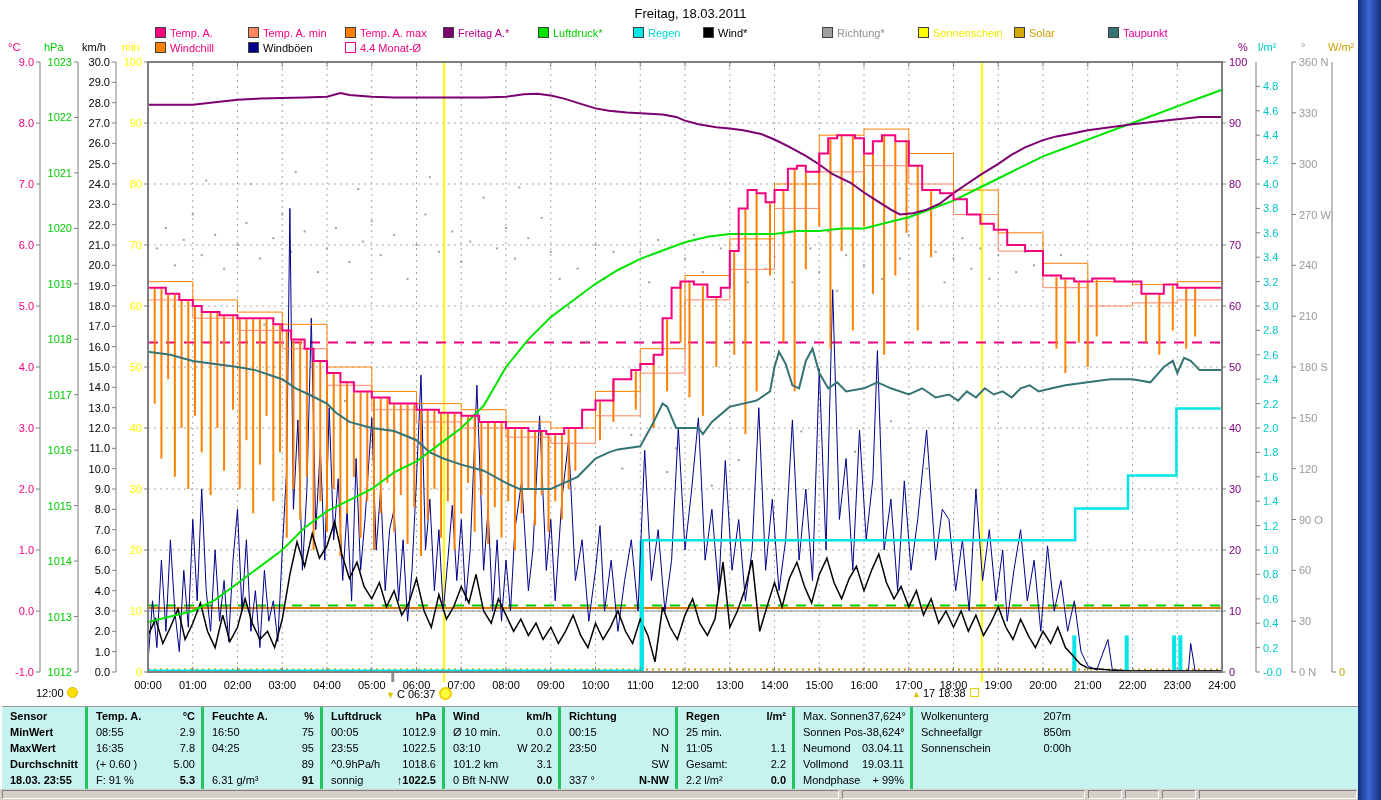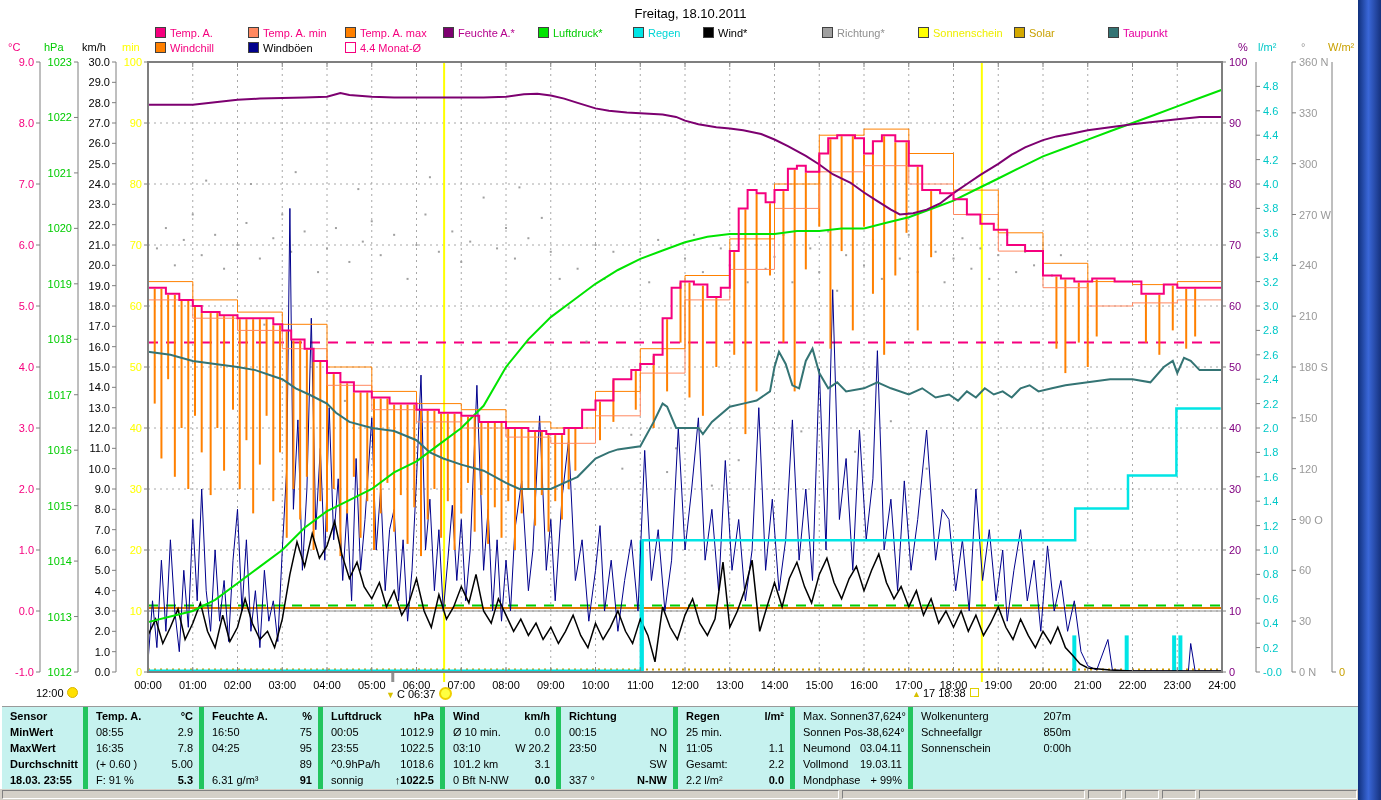--- a/index.html
+++ b/index.html
@@ -14,43 +14,43 @@
   .marker{position:absolute;top:687px;height:13px;line-height:13px;white-space:nowrap;font-size:11px;}
   .moon-dot{display:inline-block;width:9px;height:9px;border-radius:50%;
        background:#ffe000;border:1px solid #d8b400;vertical-align:-1px;margin-left:3px;}
   .sun-dot{display:inline-block;width:9px;height:9px;border-radius:50%;
        background:#ffff40;border:2px solid #f0d000;vertical-align:-2px;margin-left:4px;}
   .sq{display:inline-block;width:7px;height:7px;border:1px solid #e0d000;vertical-align:0px;margin-left:4px;}
   .arr{color:#d8c000;font-size:9px;margin-right:2px;}
   #table{position:absolute;top:706px;left:2px;width:1356px;height:83px;
        background:#c6f2ef;border-top:1px solid #9a9a9a;border-bottom:1px solid #9a9a9a;
        display:flex;flex-direction:row;}
-  .tcol{height:100%;border-right:5px solid #22c55e;box-sizing:border-box;padding-top:1px;}
+  .tcol{height:100%;border-right:3px solid #22c55e;box-sizing:border-box;padding-top:1px;}
   .tcol:last-child{border-right:none;}
   .trow{height:16px;line-height:16px;display:flex;justify-content:space-between;
        padding:0 6px 0 8px;white-space:nowrap;overflow:hidden;}
   .trow .l{text-align:left;}
   .trow .r{text-align:right;}
   .b{font-weight:bold;}
   #statusbar{position:absolute;top:789px;left:0;width:1358px;height:11px;background:#d4d0c8;
        display:flex;}
   .sseg{height:7px;margin:1px 1px 0 2px;border:1px solid;border-color:#808080 #ffffff #ffffff #808080;}
   #bluestrip{position:absolute;top:0;left:1358px;width:23px;height:800px;
        background:linear-gradient(90deg,#10307c 0%,#3a67d8 45%,#16327e 100%);}
 </style>
 </head>
 <body>
 <div id="app">
 
-  <div id="title">Freitag, 18.10.2011</div>
+  <div id="title">Freitag, 18.03.2011</div>
   <div id="legend">
       <div class="legend-item" style="left: 155px; top: 27px; color: rgb(245, 0, 126);"><span class="sw" style="background: rgb(245, 0, 126); border-color: rgb(64, 64, 64);"></span><span>Temp. A.</span></div>
       <div class="legend-item" style="left: 248px; top: 27px; color: rgb(245, 0, 126);"><span class="sw" style="background: rgb(255, 136, 96); border-color: rgb(64, 64, 64);"></span><span>Temp. A. min</span></div>
       <div class="legend-item" style="left: 345px; top: 27px; color: rgb(245, 0, 126);"><span class="sw" style="background: rgb(255, 128, 0); border-color: rgb(64, 64, 64);"></span><span>Temp. A. max</span></div>
-      <div class="legend-item" style="left: 443px; top: 27px; color: rgb(180, 0, 140);"><span class="sw" style="background: rgb(125, 0, 112); border-color: rgb(64, 64, 64);"></span><span>Feuchte A.*</span></div>
+      <div class="legend-item" style="left: 443px; top: 27px; color: rgb(180, 0, 140);"><span class="sw" style="background: rgb(125, 0, 112); border-color: rgb(64, 64, 64);"></span><span>Freitag A.*</span></div>
       <div class="legend-item" style="left: 538px; top: 27px; color: rgb(0, 204, 0);"><span class="sw" style="background: rgb(0, 228, 0); border-color: rgb(64, 64, 64);"></span><span>Luftdruck*</span></div>
       <div class="legend-item" style="left: 633px; top: 27px; color: rgb(0, 213, 213);"><span class="sw" style="background: rgb(0, 229, 229); border-color: rgb(64, 64, 64);"></span><span>Regen</span></div>
       <div class="legend-item" style="left: 703px; top: 27px; color: rgb(0, 0, 0);"><span class="sw" style="background: rgb(0, 0, 0); border-color: rgb(64, 64, 64);"></span><span>Wind*</span></div>
       <div class="legend-item" style="left: 822px; top: 27px; color: rgb(144, 144, 144);"><span class="sw" style="background: rgb(160, 160, 160); border-color: rgb(64, 64, 64);"></span><span>Richtung*</span></div>
       <div class="legend-item" style="left: 918px; top: 27px; color: rgb(238, 238, 0);"><span class="sw" style="background: rgb(255, 255, 0); border-color: rgb(64, 64, 64);"></span><span>Sonnenschein</span></div>
       <div class="legend-item" style="left: 1014px; top: 27px; color: rgb(200, 160, 0);"><span class="sw" style="background: rgb(211, 168, 0); border-color: rgb(64, 64, 64);"></span><span>Solar</span></div>
       <div class="legend-item" style="left: 1108px; top: 27px; color: rgb(230, 0, 160);"><span class="sw" style="background: rgb(52, 116, 116); border-color: rgb(64, 64, 64);"></span><span>Taupunkt</span></div>
       <div class="legend-item" style="left: 155px; top: 42px; color: rgb(245, 0, 126);"><span class="sw" style="background: rgb(255, 128, 0); border-color: rgb(64, 64, 64);"></span><span>Windchill</span></div>
       <div class="legend-item" style="left: 248px; top: 42px; color: rgb(0, 0, 0);"><span class="sw" style="background: rgb(0, 0, 140); border-color: rgb(64, 64, 64);"></span><span>Windböen</span></div>
       <div class="legend-item" style="left: 345px; top: 42px; color: rgb(245, 0, 126);"><span class="sw" style="background: rgb(255, 255, 255); border-color: rgb(245, 0, 126);"></span><span>4.4 Monat-Ø</span></div>

